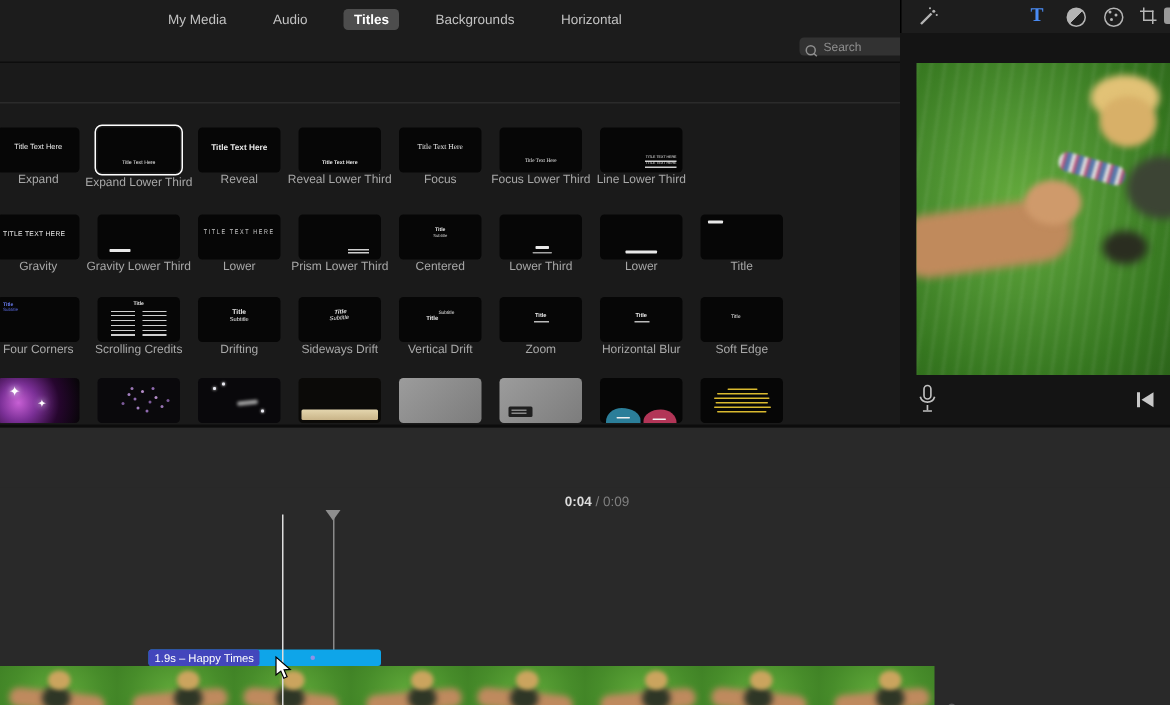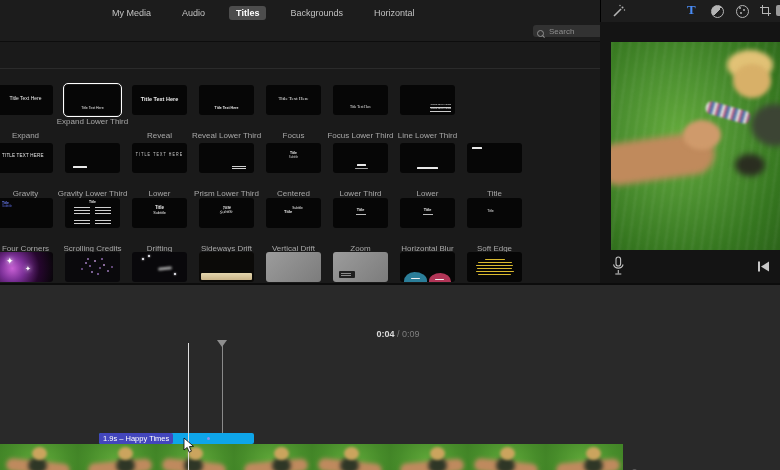--- a/index.html
+++ b/index.html
@@ -35,21 +35,21 @@
   #crop-icon::after{content:'';position:absolute;left:0;top:2px;width:8px;height:8px;border-top:1.3px solid #b5b5b5;border-right:1.3px solid #b5b5b5;}
   #edge-icon{left:175px;top:5px;width:8px;height:11px;background:#9a9a9a;border-radius:2px 0 0 2px;position:absolute;}
 
   
   #titles-panel{left:0;top:42px;width:600px;height:243px;background:#1a1a1a;overflow:hidden;}
   #panel-divider{left:0;top:26px;width:600px;height:1px;background:#2b2b2b;position:absolute;}
   .grid-row{position:absolute;left:-8px;display:flex;}
   .cell{width:67px;flex:0 0 67px;display:flex;flex-direction:column;align-items:center;}
   .thumb{position:relative;width:55px;height:30px;background:#060606;border-radius:3px;overflow:hidden;color:#e9e9e9;}
   .ring{border:1.5px solid #fff;border-radius:5px;padding:1px;margin:-2.5px;}
-  .lbl{margin-top:16px;font-size:8px;color:#a8a8a8;white-space:nowrap;}
+  .lbl{margin-top:0;font-size:8px;color:#a8a8a8;white-space:nowrap;}
 
   
   .pt{position:absolute;left:0;right:0;text-align:center;line-height:1.1;}
   .pt-center{top:11px;font-size:5px;}
   .pt-lower{bottom:4px;font-size:3.5px;}
   .pt-center-b{top:11px;font-size:5.5px;font-weight:bold;}
   .pt-lower-b{bottom:4px;font-size:3.5px;font-weight:bold;}
   .pt-serif{top:11px;font-size:5px;font-family:"Liberation Serif",serif;}
   .pt-serif-low{bottom:5px;font-size:3.5px;font-family:"Liberation Serif",serif;}
   .pt-line{top:8px;font-size:3.2px;letter-spacing:.3px;}

